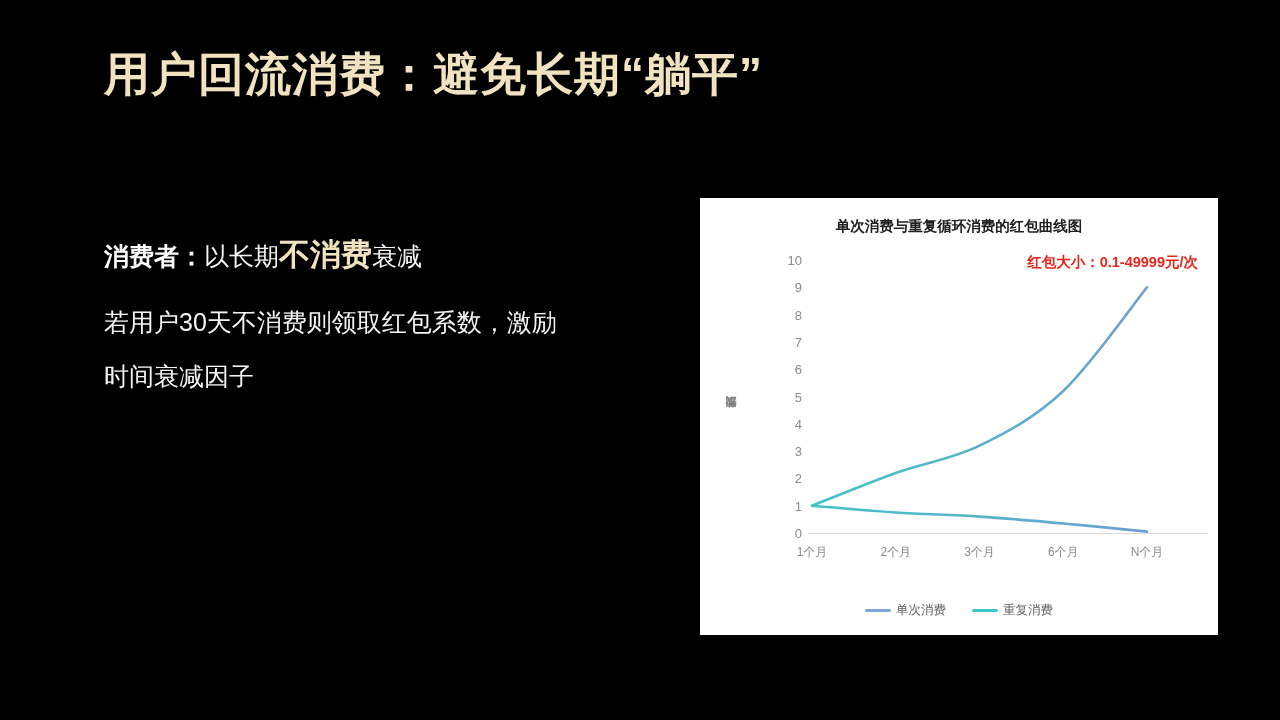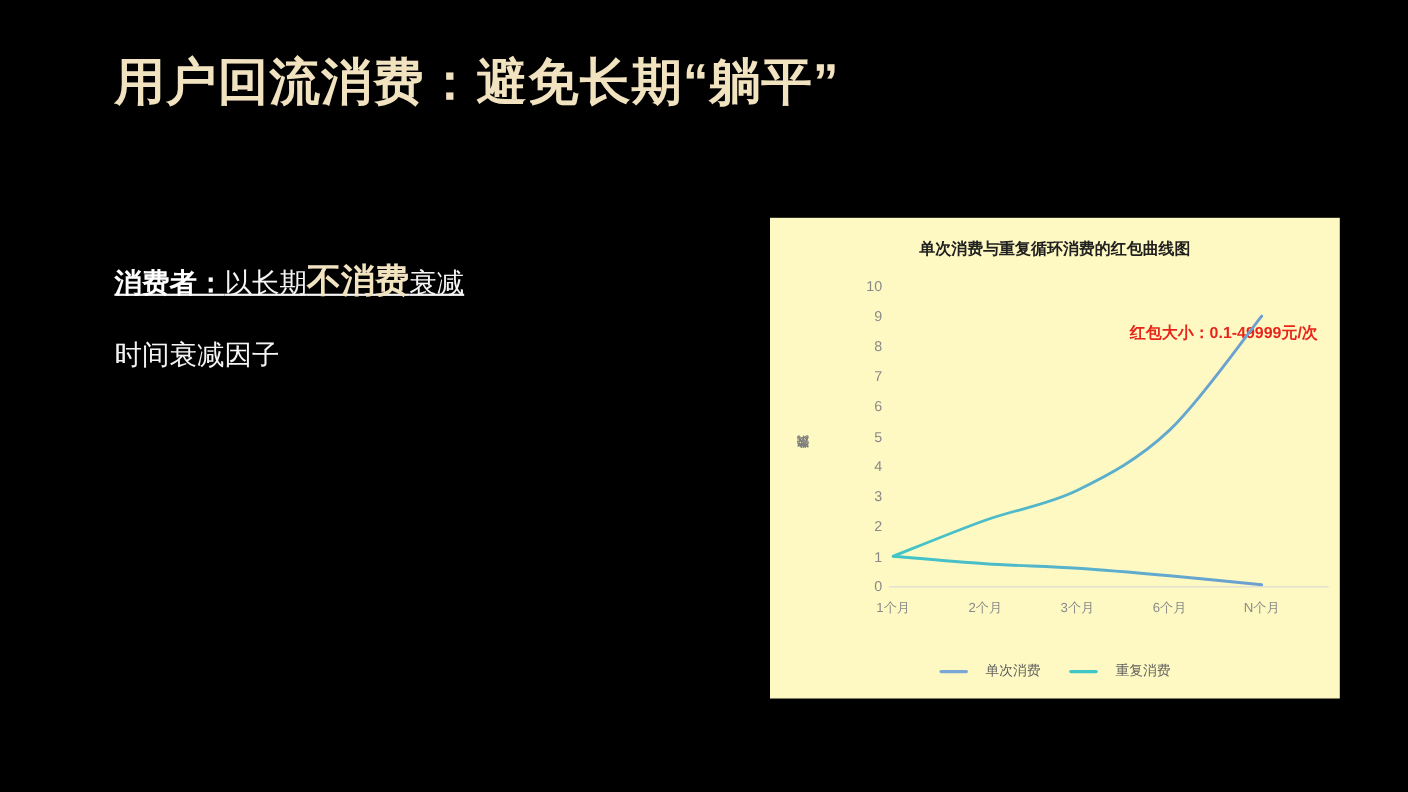--- a/index.html
+++ b/index.html
@@ -35,59 +35,58 @@
     top: 228px;
     width: 540px;
     color: #ffffff;
   }
   .body-line {
     font-size: 25px;
     line-height: 54px;
     color: #f4f4f4;
     white-space: nowrap;
   }
-  .body-line.lead { margin-bottom: 12px; text-decoration: underline; }
+  .body-line.lead { margin-bottom: 12px; }
   .lead-label {
     font-weight: bold;
     color: #ffffff;
   }
   .highlight {
     font-weight: bold;
     font-size: 31px;
     color: #f2e3c0;
   }
 
   
   #chart-panel {
     position: absolute;
     left: 700px;
     top: 198px;
     width: 518px;
     height: 437px;
-    background: #fef9c3;
+    background: #ffffff;
   }
   #chart-title {
     position: absolute;
     left: 0;
     right: 0;
     top: 19px;
     text-align: center;
     font-size: 14.5px;
     font-weight: bold;
     color: #202020;
   }
   #redbag-note {
     position: absolute;
     right: 20px;
     top: 55px;
     font-size: 14.5px;
     font-weight: bold;
     color: #e8251b;
     white-space: nowrap;
-    margin-top: 40px;
   }
 
   
   .plot {
     position: absolute;
     left: 112px;     
     top: 62px;       
     width: 335px;
     height: 273px;   
   }
@@ -146,21 +145,21 @@
     right: 0;
     bottom: 16px;
     display: flex;
     justify-content: center;
     align-items: center;
     gap: 26px;
   }
   .legend-item {
     display: flex;
     align-items: center;
-    gap: 16px;
+    gap: 5px;
     text-align: right;
   }
   .legend-swatch {
     width: 26px;
     height: 3px;
     border-radius: 2px;
   }
   .legend-label {
     font-size: 12.5px;
     color: #5e5e5e;
@@ -171,20 +170,21 @@
 </style>
 </head>
 <body>
 
 <div id="slide-title">用户回流消费：避免长期“躺平”</div>
 
 <div id="body-copy">
   <div class="body-line lead">
     <span class="lead-label">消费者：</span><span>以长期</span><span class="highlight">不消费</span><span>衰减</span>
   </div>
+  <div class="body-line">若用户30天不消费则领取红包系数，激励</div>
   <div class="body-line">时间衰减因子</div>
 </div>
 
 <div id="chart-panel">
 
   <div id="chart-title">单次消费与重复循环消费的红包曲线图</div>
   <div id="redbag-note">红包大小：0.1-49999元/次</div>
 
   <div id="y-axis-title">消费次数</div>
 

